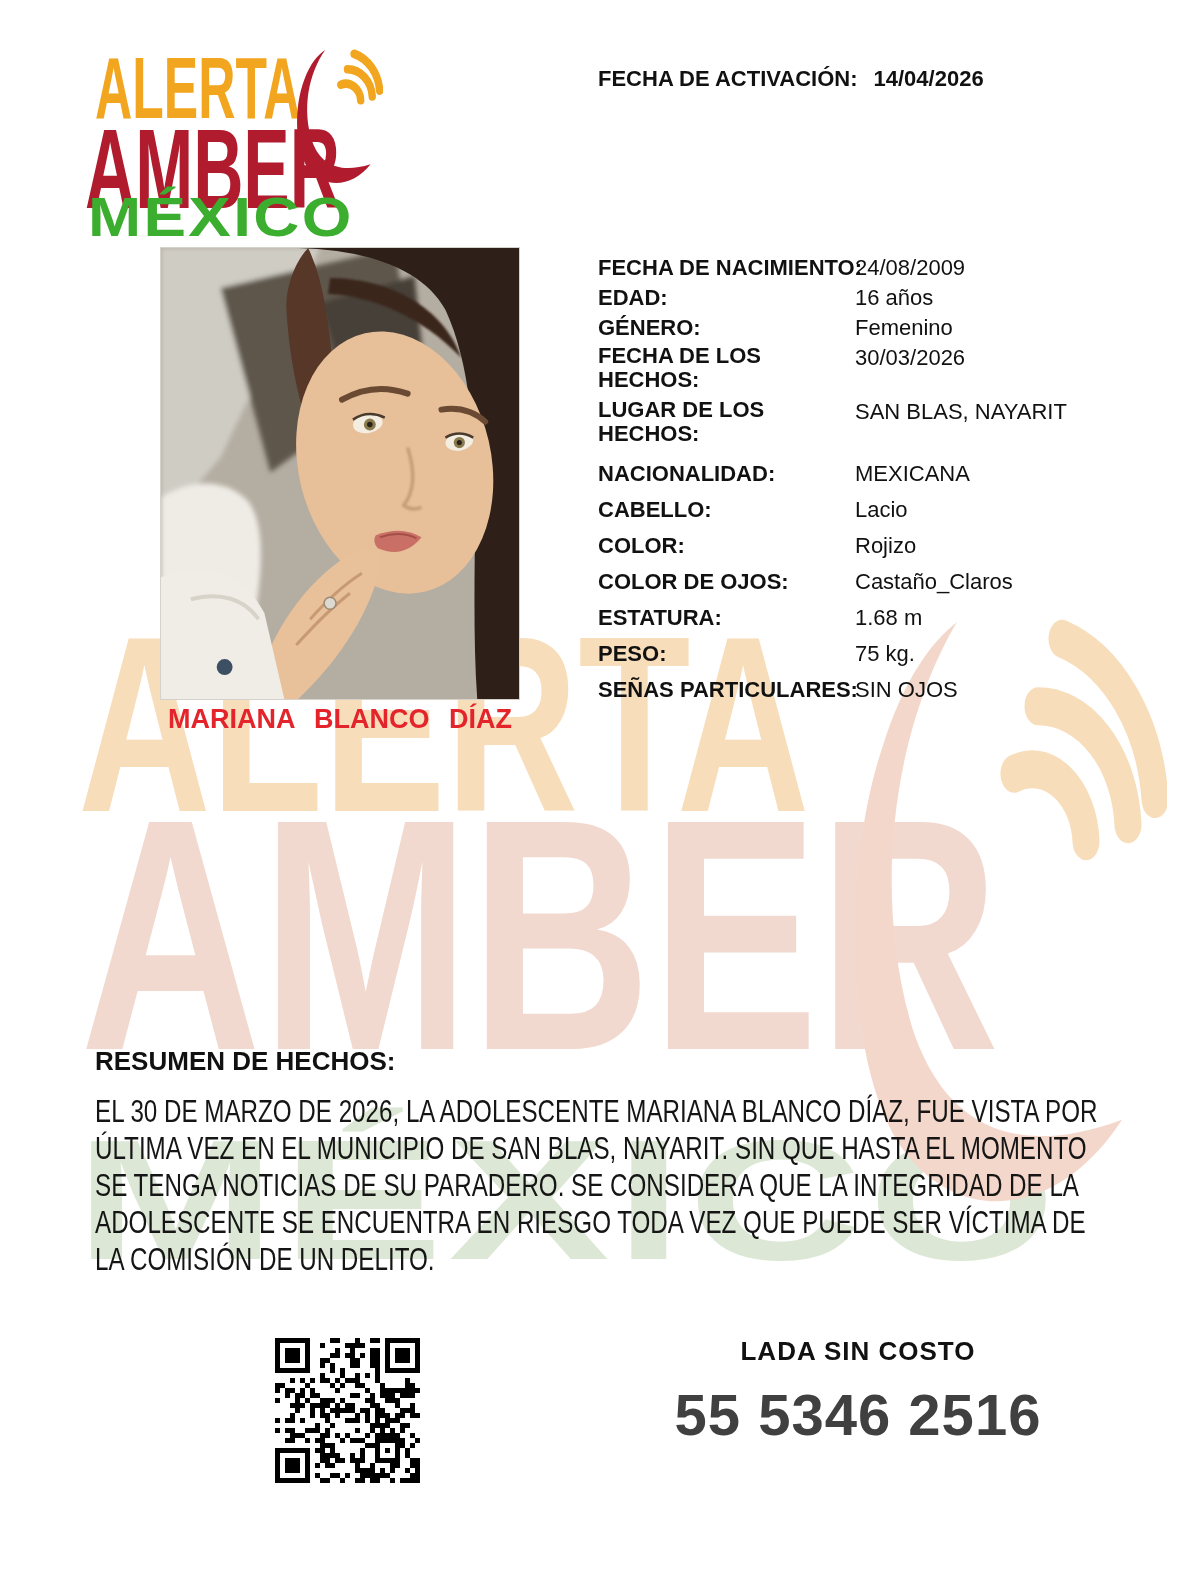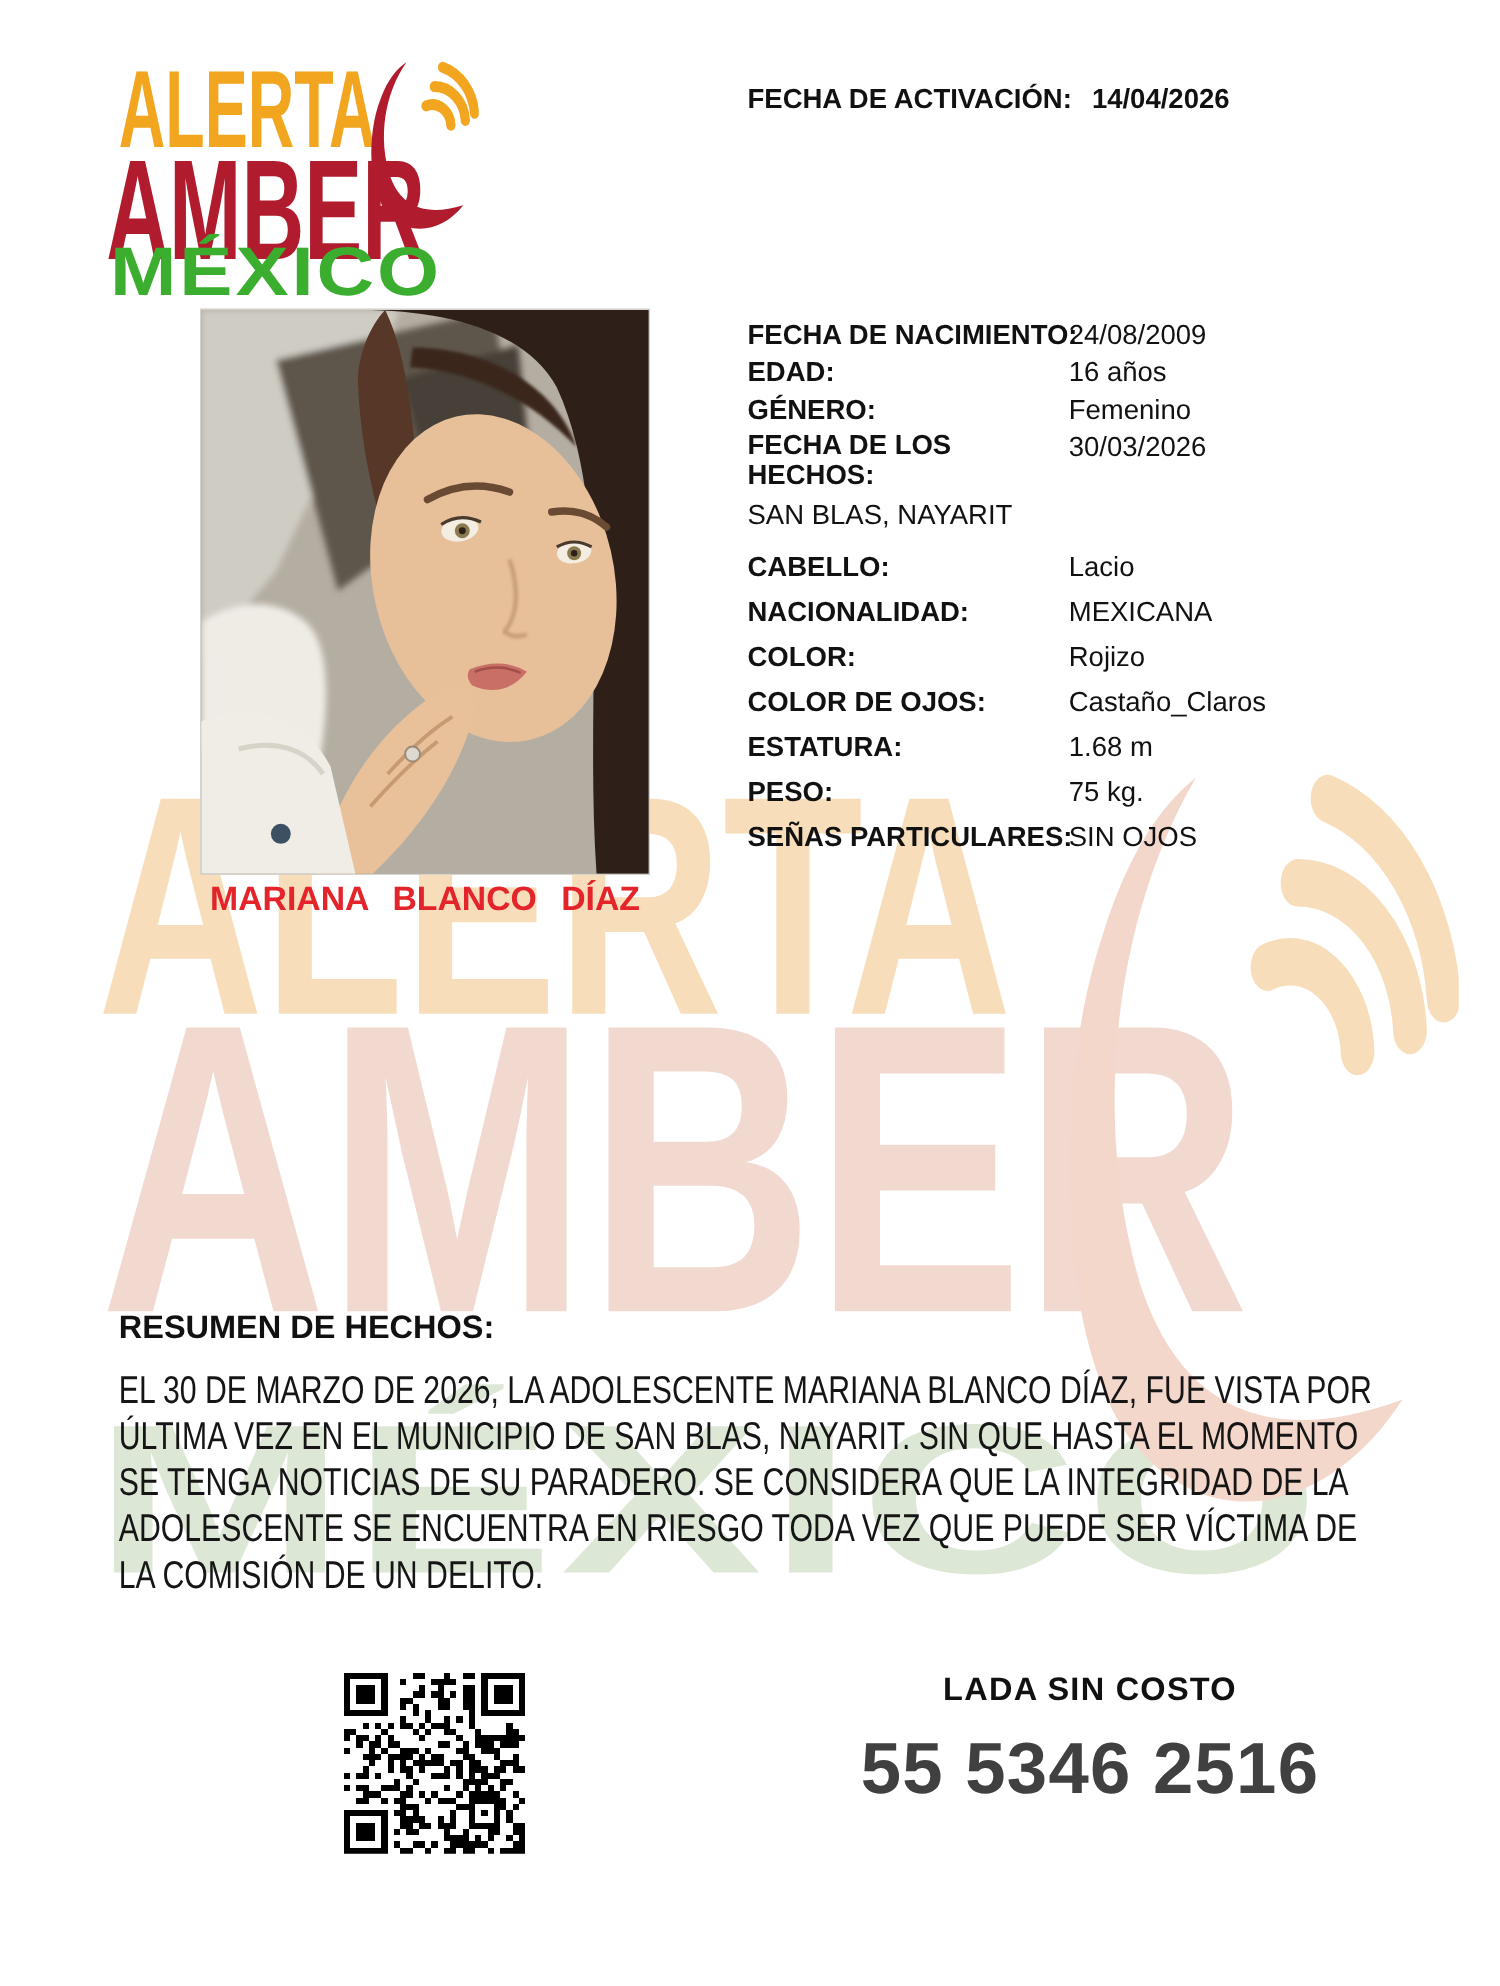--- a/index.html
+++ b/index.html
@@ -50,21 +50,21 @@
   .row.wrap2{margin-bottom:14px;}
   .row.wrap2 .lbl{white-space:normal;line-height:24px;max-width:180px;margin-right:77px;}
   
   .summary{position:absolute;left:95px;top:1046px;width:1040px;}
   .summary-heading{font-size:26px;font-weight:bold;}
   .summary-body{margin-top:16px;font-size:31px;line-height:37px;width:1295px;
     transform:scale(0.78,1);transform-origin:left top;color:#151515;}
   
   .qr{position:absolute;left:275px;top:1338px;width:145px;height:145px;background:#fff;}
   .qr svg{width:100%;height:100%;display:block;}
-  .footer-right{position:absolute;left:652px;top:1336px;width:440px;text-align:center;}
+  .footer-right{position:absolute;left:638px;top:1336px;width:440px;text-align:center;}
   .lada{font-size:26px;font-weight:bold;letter-spacing:1px;}
   .phone{margin-top:14px;font-size:58px;font-weight:bold;color:#404040;letter-spacing:1px;white-space:nowrap;}
 </style>
 </head>
 <body>
 
 <div class="page">
 
   <div class="wm wm-alerta">ALERTA</div>
   <div class="wm wm-amber">AMBER</div>
@@ -160,29 +160,30 @@
       </div>
       <div class="row tight">
         <div class="lbl">GÉNERO:</div>
         <div class="val">Femenino</div>
       </div>
       <div class="row wrap">
         <div class="lbl">FECHA DE LOS HECHOS:</div>
         <div class="val">30/03/2026</div>
       </div>
       <div class="row wrap2">
+        <div class="lbl">LUGAR DE LOS HECHOS:</div>
         <div class="val">SAN BLAS, NAYARIT</div>
+      </div>
+      <div class="row">
+        <div class="lbl">NACIONALIDAD:</div>
+        <div class="val">MEXICANA</div>
       </div>
       <div class="row">
         <div class="lbl">CABELLO:</div>
         <div class="val">Lacio</div>
-      </div>
-      <div class="row">
-        <div class="lbl">NACIONALIDAD:</div>
-        <div class="val">MEXICANA</div>
       </div>
       <div class="row">
         <div class="lbl">COLOR:</div>
         <div class="val">Rojizo</div>
       </div>
       <div class="row">
         <div class="lbl">COLOR DE OJOS:</div>
         <div class="val">Castaño_Claros</div>
       </div>
       <div class="row">

